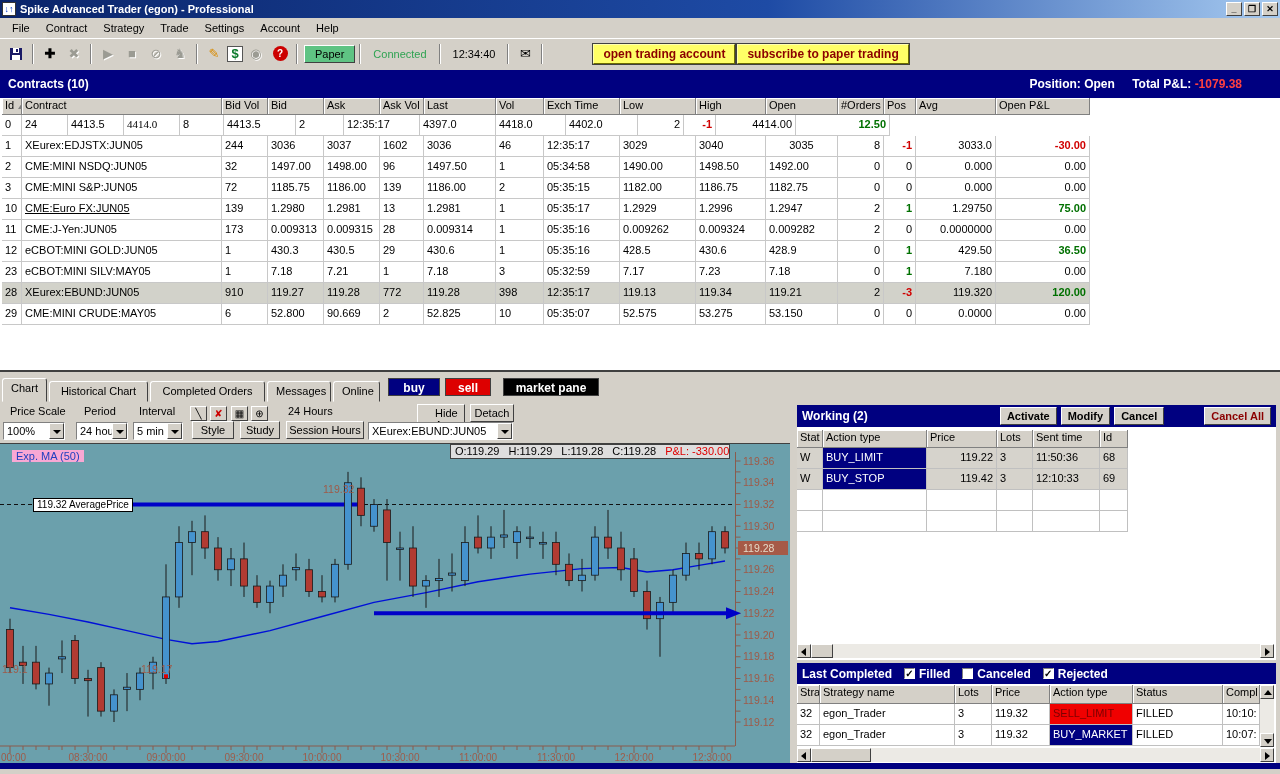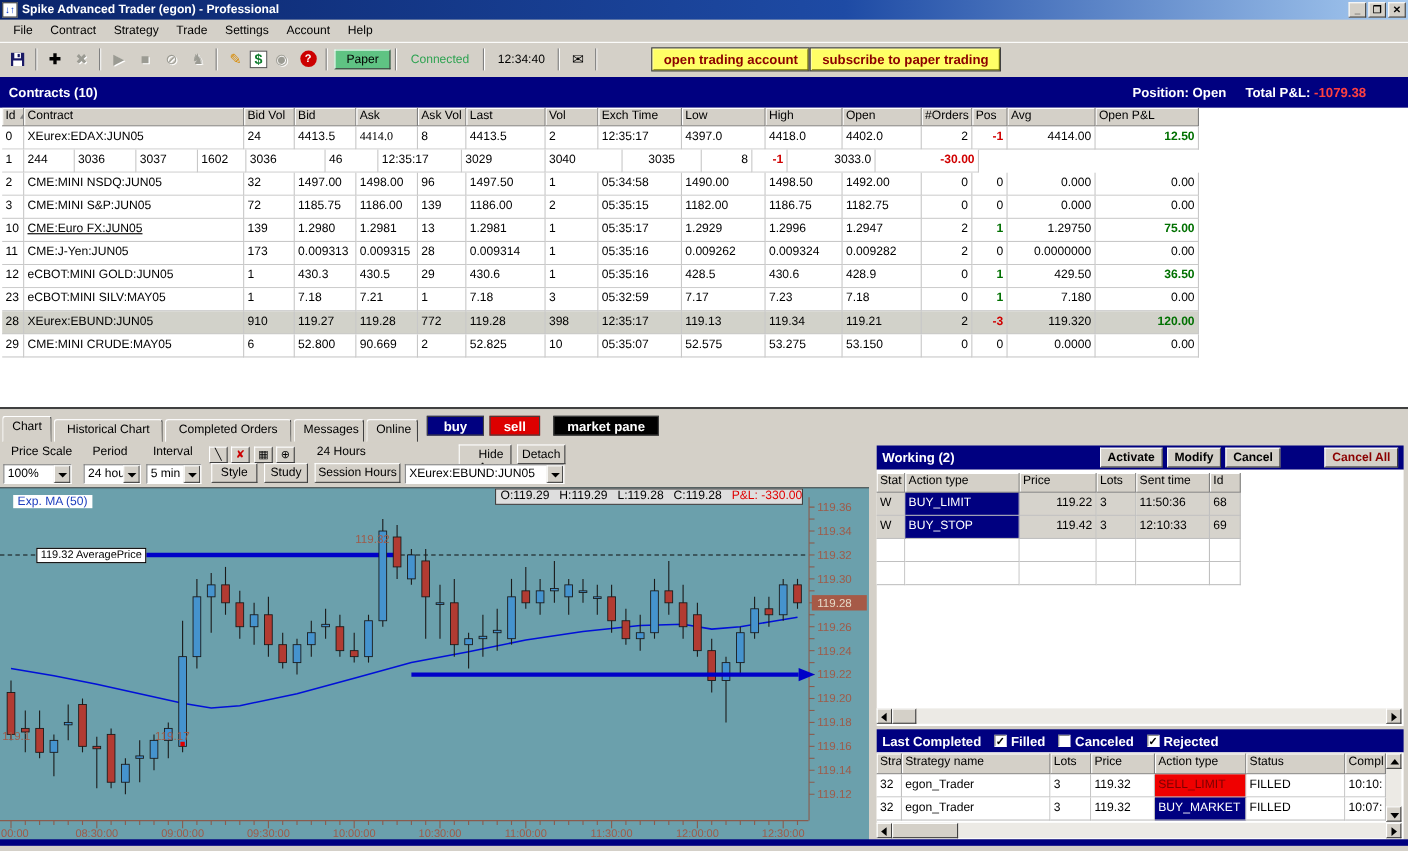--- a/index.html
+++ b/index.html
@@ -76,21 +76,21 @@
     font-size:11px; padding:2px 16px 0 3px; white-space:nowrap; overflow:hidden; }
   .combo .arrowbox { position:absolute; right:0; top:0; width:15px; height:16px; background:#D4D0C8;
     border:1px solid; border-color:#fff #404040 #404040 #fff; }
   .tri-down { position:absolute; left:3px; top:6px; width:0; height:0; border-left:4px solid transparent;
     border-right:4px solid transparent; border-top:4px solid #000; }
   .mini-icon { position:absolute; top:4px; width:17px; height:15px; font-size:10px; line-height:13px; text-align:center; }
 
   
   #chart-pane { position:absolute; left:0; top:443px; width:790px; height:321px; background:#6BA0AC;
     border-top:1px solid #404040; }
-  #exp-ma-label { position:absolute; left:12px; top:6px; background:#ffffff; color:#1F3FBF; padding:0 4px; font-size:11px; }
+  #exp-ma-label { position:absolute; left:12px; top:6px; background:#f9a8d4; color:#1F3FBF; padding:0 4px; font-size:11px; }
   #ohlc-box { position:absolute; left:450px; top:0px; width:280px; height:15px; background:#DEDEDE;
     border:1px solid #404040; font-size:11px; display:flex; gap:9px; padding:0 4px; white-space:nowrap; }
   #ohlc-box .plred { color:#E00000; }
   #avg-label { position:absolute; left:33px; top:53px; height:14px; background:#fff; border:1px solid #000;
     font-size:10px; padding:0 3px; line-height:12px; }
 
   
   .panel-title { position:absolute; background:#000080; color:#fff; font-weight:bold; font-size:12px;
     display:flex; align-items:center; padding:0 5px; }
   .pt-btn { background:#D4D0C8; border:1px solid; border-color:#fff #404040 #404040 #fff; color:#000;
@@ -206,38 +206,38 @@
         <span class="hcell" style="width: 76px;">Low</span>
         <span class="hcell" style="width: 70px;">High</span>
         <span class="hcell" style="width: 72px;">Open</span>
         <span class="hcell" style="width: 46px;">#Orders</span>
         <span class="hcell" style="width: 32px;">Pos</span>
         <span class="hcell" style="width: 80px;">Avg</span>
         <span class="hcell" style="width: 94px;">Open P&amp;L</span>
       </div>
       <div class="crow" style="top: 17px;">
         <span class="ccell" style="width: 20px;">0</span>
-        <span class="ccell" style="width: 200px;">XEurex:EDAX:JUN05</span>
         <span class="ccell" style="width: 46px;">24</span>
         <span class="ccell" style="width: 56px;">4413.5</span>
         <span class="ccell" style="width: 56px; font-family: Liberation Serif, serif;">4414.0</span>
         <span class="ccell" style="width: 44px;">8</span>
         <span class="ccell" style="width: 72px;">4413.5</span>
         <span class="ccell" style="width: 48px;">2</span>
         <span class="ccell" style="width: 76px;">12:35:17</span>
         <span class="ccell" style="width: 76px;">4397.0</span>
         <span class="ccell" style="width: 70px;">4418.0</span>
         <span class="ccell" style="width: 72px;">4402.0</span>
         <span class="ccell num-r" style="width: 46px;">2</span>
         <span class="ccell num-r neg-v" style="width: 32px;">-1</span>
         <span class="ccell num-r" style="width: 80px;">4414.00</span>
         <span class="ccell num-r pos-v" style="width: 94px;">12.50</span>
       </div>
       <div class="crow" style="top: 38px;">
         <span class="ccell" style="width: 20px;">1</span>
+        <span class="ccell" style="width: 200px;">XEurex:EDJSTX:JUN05</span>
         <span class="ccell" style="width: 46px;">244</span>
         <span class="ccell" style="width: 56px;">3036</span>
         <span class="ccell" style="width: 56px;">3037</span>
         <span class="ccell" style="width: 44px;">1602</span>
         <span class="ccell" style="width: 72px;">3036</span>
         <span class="ccell" style="width: 48px;">46</span>
         <span class="ccell" style="width: 76px;">12:35:17</span>
         <span class="ccell" style="width: 76px;">3029</span>
         <span class="ccell" style="width: 70px;">3040</span>
         <span class="ccell" style="width: 72px; text-align: center;">3035</span>

